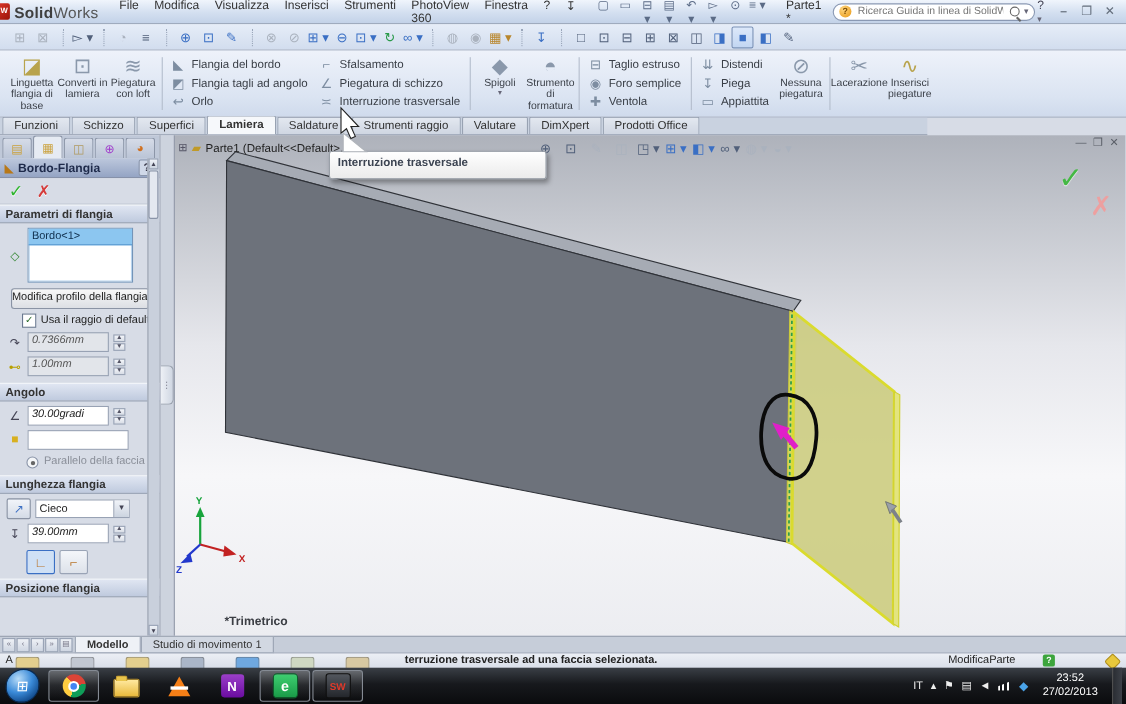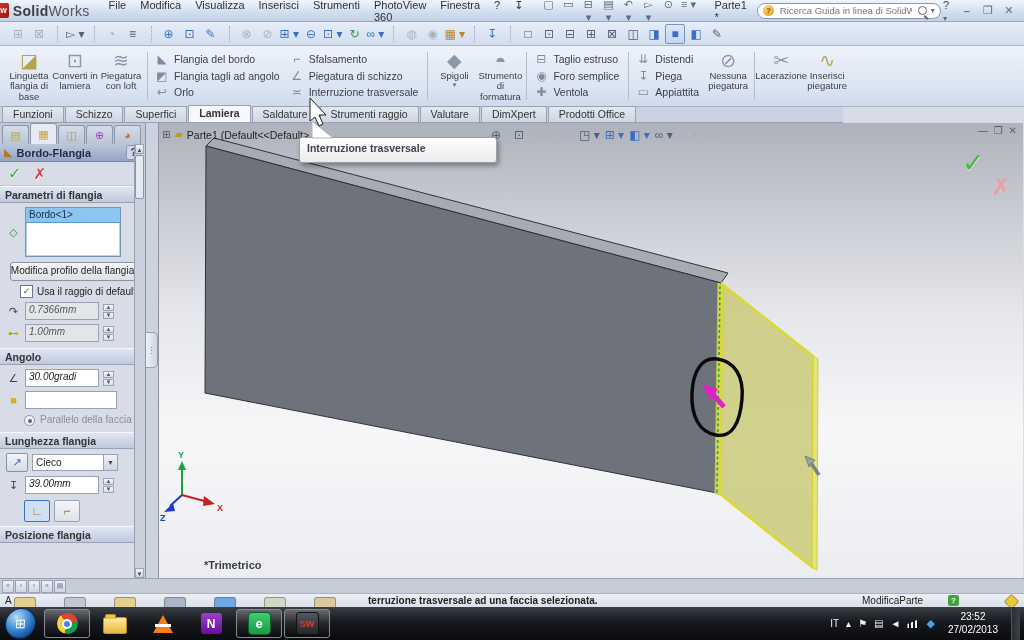--- a/index.html
+++ b/index.html
@@ -601,20 +601,24 @@
   </div>
 
   <div class="bottomtabs">
     <div class="navbtns">
       <span class="navbtn">«</span>
         <span class="navbtn">‹</span>
         <span class="navbtn">›</span>
         <span class="navbtn">»</span>
         <span class="navbtn">▤</span>
     </div>
+    <div style="display:flex">
+      <div class="btab active">Modello</div>
+        <div class="btab">Studio di movimento 1</div>
+    </div>
   </div>
 
   <div class="statusbar">
     <span class="status-prefix">A</span>
     <div class="peeks">
       <span class="peek" style="--c: #e3cf8e;"></span>
         <span class="peek" style="--c: #c2c8d2;"></span>
         <span class="peek" style="--c: #e3cf8e;"></span>
         <span class="peek" style="--c: #aab6c8;"></span>
         <span class="peek" style="--c: #6fa8e0;"></span>

